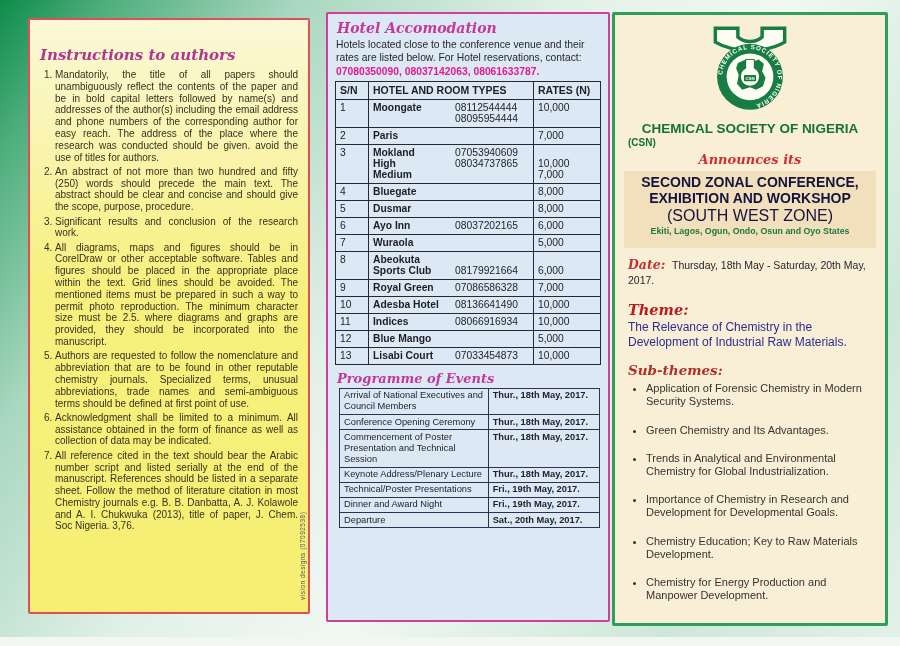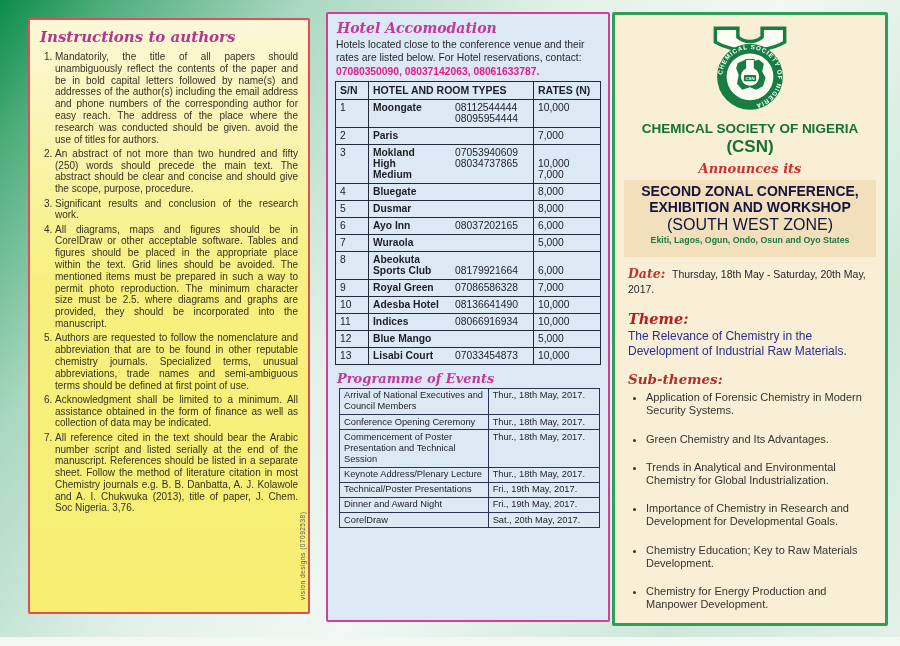--- a/index.html
+++ b/index.html
@@ -8,21 +8,21 @@
     font-family:"Liberation Sans",sans-serif;
     background:linear-gradient(125deg,#0d8c49 0%,#4fae7d 8%,#a8d7bf 22%,#e2f1e8 42%,#f1f8f3 58%,#cde8d8 82%,#e4f1e9 100%);
   }
   .bottom-strip{position:absolute;left:0;bottom:0;width:900px;height:9px;background:#f3f7f4;}
   .panel{position:absolute;box-sizing:border-box;overflow:hidden;}
 
   
   .panel-left{
     left:28px;top:18px;width:282px;height:596px;
     background:linear-gradient(180deg,#fbf8d8 0%,#f7f07e 45%,#f6ef72 100%);
-    border:2px solid #e04f55;border-radius:2px;padding:6px 10px 4px 8px;
+    border:2px solid #e04f55;border-radius:2px;padding:24px 10px 4px 8px;
   }
   .script-head{
     font-family:"DejaVu Serif",serif;font-style:italic;font-weight:bold;
     color:#b13790;font-size:15px;margin:2px 0 5px 2px;
   }
   .instr-list{margin:0;padding:0 0 0 17px;}
   .instr-list li{
     font-size:10px;line-height:1.18;color:#363220;text-align:justify;
     margin:0 0 2.5px 0;
   }
@@ -48,37 +48,37 @@
   .hname{font-weight:bold;white-space:pre-line;width:82px;flex:0 0 82px;}
   .hphone{white-space:pre-line;}
   .ratev{white-space:pre-line;}
 
   .prog-head{color:#c2389b;font-size:13px;margin:6px 0 2px 2px;}
   table.prog{border-collapse:collapse;width:98%;margin-left:4px;}
   table.prog td{
     border:1.5px solid #2a3350;padding:1.5px 4px;font-size:9.3px;line-height:1.2;
     color:#23232c;vertical-align:top;
   }
-  td.pdate{width:102px;white-space:nowrap;}
+  td.pdate{width:102px;white-space:nowrap;font-weight:bold;}
 
   .credit-vert{
     position:absolute;left:299px;top:425px;height:175px;
     writing-mode:vertical-rl;transform:rotate(180deg);
     font-size:6.5px;color:#54546e;letter-spacing:.5px;
   }
 
   
   .panel-right{
     left:612px;top:12px;width:276px;height:614px;
     background:#f9eed6;border:3px solid #2f9e5a;border-radius:2px;
     padding:6px 13px 6px 13px;
   }
   .logo-wrap{text-align:center;margin:2px 0 2px 0;}
   .org-name{text-align:center;font-size:13.5px;font-weight:bold;color:#15713a;margin:2px 0 0 0;}
-  .org-abbr{text-align:center;font-size:17px;font-weight:bold;color:#15713a;margin:1px 0 4px 0;}
+  .org-abbr{text-align:left;font-size:10px;font-weight:bold;color:#15713a;margin:1px 0 4px 0;}
   .announce{
     text-align:center;font-family:"DejaVu Serif",serif;font-style:italic;font-weight:bold;
     color:#cf2f2f;font-size:13px;margin:4px 0 4px 0;
   }
   .conf-band{background:#f2dfbb;text-align:center;padding:3px 2px 12px 2px;margin:0 -4px;}
   .conf-line{font-size:14px;font-weight:bold;color:#14143f;line-height:1.15;}
   .conf-zone{font-size:16px;font-weight:normal;color:#14143f;line-height:1.2;}
   .conf-states{font-size:8.8px;font-weight:bold;color:#1b7a3e;margin-top:1px;}
   .meta-row{margin:9px 0 0 0;font-size:10.5px;color:#26262c;line-height:1.3;}
   .meta-label{
@@ -319,21 +319,21 @@
           <td>Technical/Poster Presentations</td>
           <td class="pdate">Fri., 19th May, 2017.</td>
         </tr>
 
         <tr>
           <td>Dinner and Award Night</td>
           <td class="pdate">Fri., 19th May, 2017.</td>
         </tr>
 
         <tr>
-          <td>CorelDraw</td>
+          <td>Departure</td>
           <td class="pdate">Sat., 20th May, 2017.</td>
         </tr>
       </tbody>
   </table>
 </div>
 
 <div class="credit-vert">vision designs (07092538)</div>
 
 <div class="panel panel-right">
   <div class="logo-wrap">

